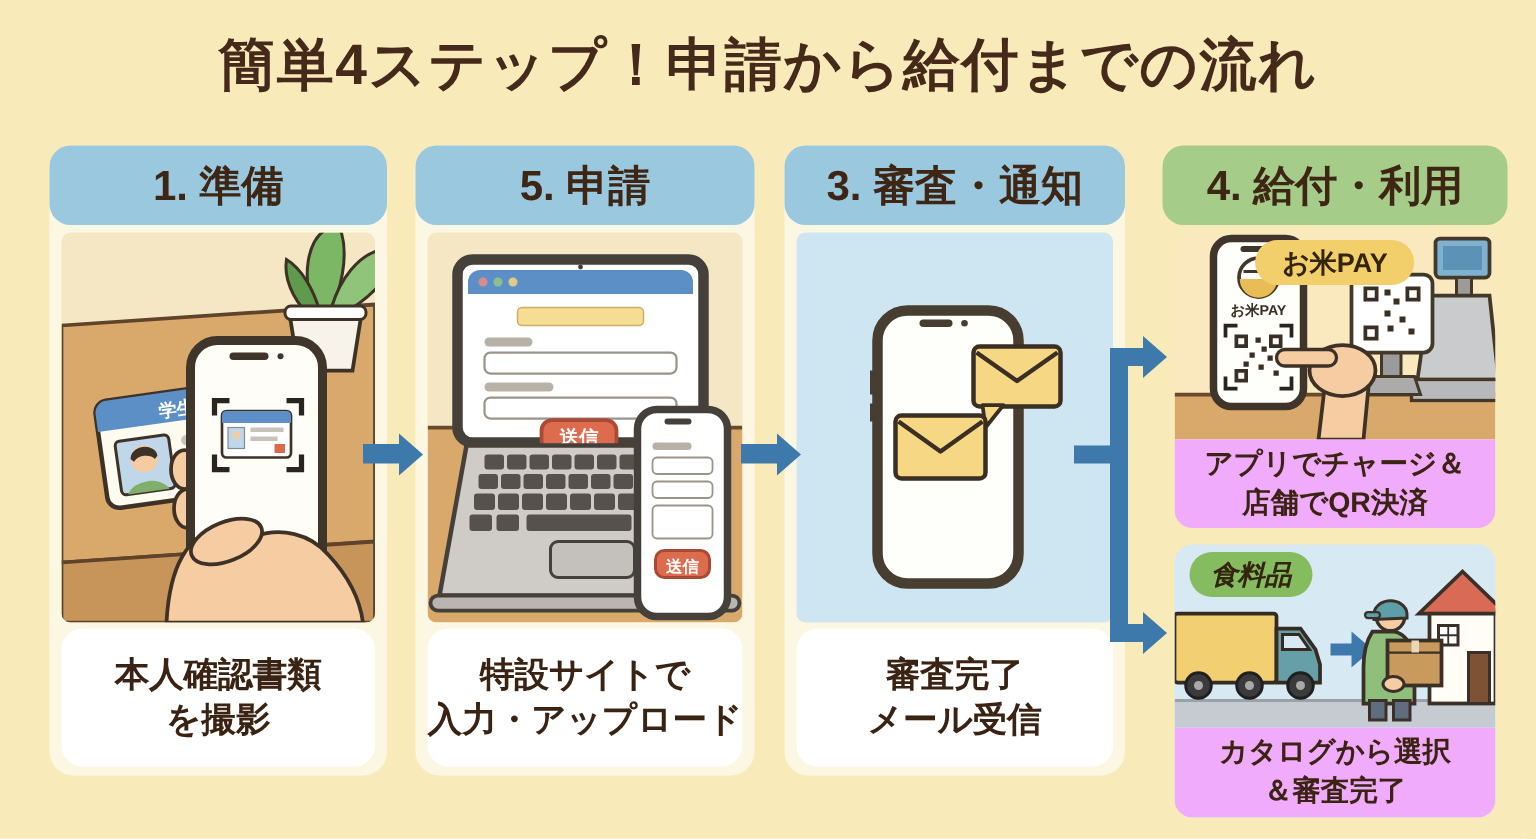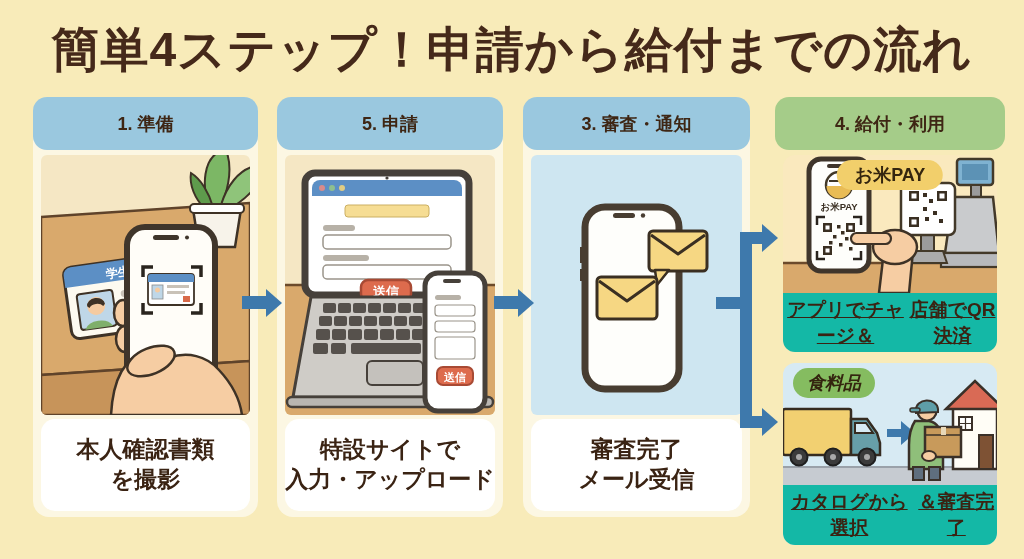--- a/index.html
+++ b/index.html
@@ -1,42 +1,42 @@
 <!DOCTYPE html>
 <html><head>
 <meta charset="utf-8">
 <style>
   html,body{margin:0;padding:0;}
   body{font-family:"Liberation Sans","DejaVu Sans",sans-serif;}
   .stage{position:relative;width:1024px;height:559px;background:#F8EBB9;overflow:hidden;}
   .title{position:absolute;top:18px;left:0;width:1024px;text-align:center;
-         font-size:48px;font-weight:800;color:#45291A;letter-spacing:1px;}
+         font-size:38px;font-weight:800;color:#45291A;letter-spacing:1px;}
   .panel{position:absolute;top:97px;height:420px;background:#FCF7E3;border-radius:16px;}
   .panel1{left:33px;width:225px;}
   .panel2{left:277px;width:226px;}
   .panel3{left:523px;width:227px;}
   .panel4{left:775px;width:230px;height:317px;background:transparent;}
   .phead{position:absolute;top:0;left:0;right:0;height:53px;border-radius:14px;
          display:flex;align-items:center;justify-content:center;
-         font-size:18px;font-weight:800;color:#3E2614;}
+         font-size:28px;font-weight:800;color:#3E2614;}
   .phead-blue{background:#9AC8DF;}
   .phead-green{background:#A5CC89;}
   .illo{position:absolute;left:8px;right:8px;top:58px;height:260px;border-radius:6px;overflow:hidden;}
   .illo-1,.illo-2{background:#F5E7C4;}
   .illo-3{background:#CEE6F1;}
   .caption{position:absolute;left:8px;right:8px;bottom:6px;height:92px;background:#FFFFFF;
            border-radius:14px;display:flex;flex-direction:column;align-items:center;justify-content:center;
            font-size:23px;font-weight:800;color:#3A2313;line-height:1.3;text-align:left;}
   .card{position:absolute;left:8px;right:8px;border-radius:12px;overflow:hidden;}
   .card-a{top:58px;height:197px;background:#FAE9BE;}
   .card-b{top:266px;height:182px;background:#D7EAF3;}
   .card-illo{position:absolute;left:0;top:0;right:0;}
-  .card-caption{position:absolute;left:0;right:0;bottom:0;background:#14b8a6;
-           display:flex;align-items:center;justify-content:center;
-           font-size:19px;font-weight:800;color:#3A2313;line-height:1.35;text-align:center;text-decoration:underline;}
+  .card-caption{position:absolute;left:0;right:0;bottom:0;background:#f0abfc;
+           display:flex;flex-direction:column;align-items:center;justify-content:center;
+           font-size:19px;font-weight:800;color:#3A2313;line-height:1.35;text-align:center;}
   .cap-a{height:59px;} .cap-b{height:60px;}
   .badge{position:absolute;z-index:3;font-weight:800;border-radius:16px;padding:3px 18px;
          font-size:18px;color:#34250F;}
   .badge-a{top:5px;left:50%;transform:translateX(-50%);background:#F2CF6B;}
   .badge-b{top:5px;left:10px;background:#85BC60;padding:3px 14px;font-style:italic;}
   .abar{position:absolute;background:#3E79AC;}
   .ahead{position:absolute;width:0;height:0;border-top:14px solid transparent;
          border-bottom:14px solid transparent;border-left:16px solid #3E79AC;}
   svg{display:block;}
 </style>

